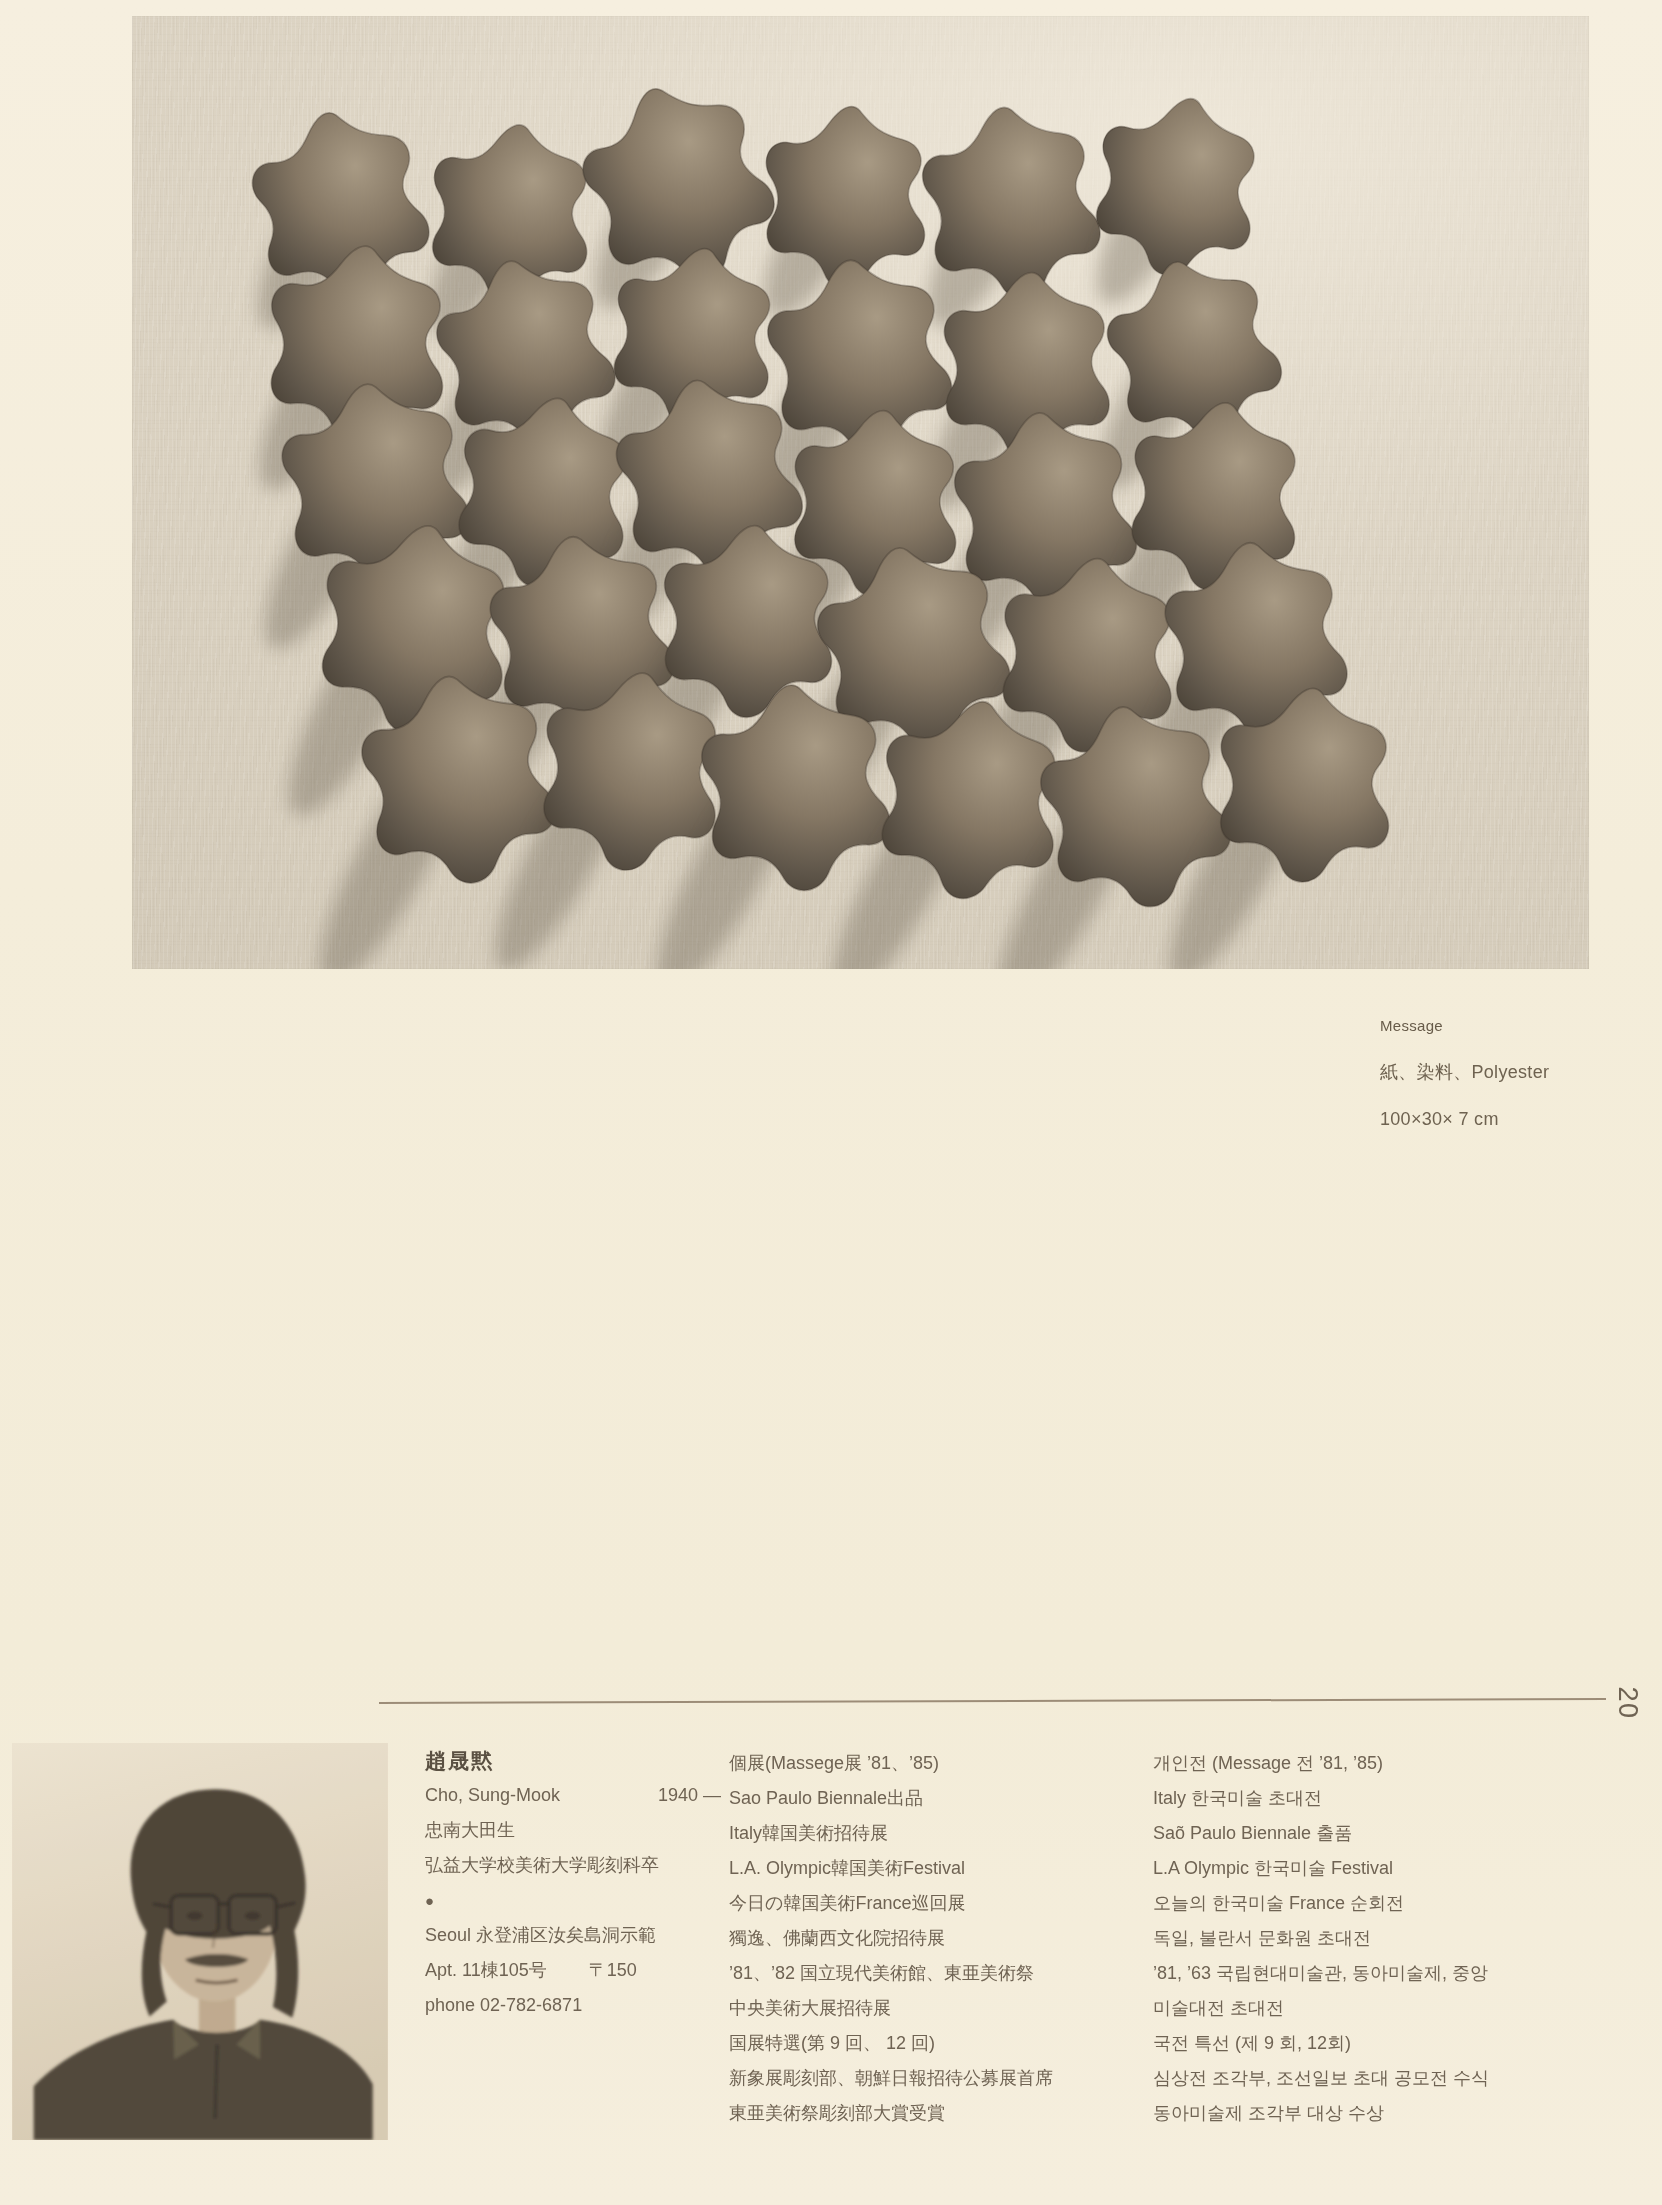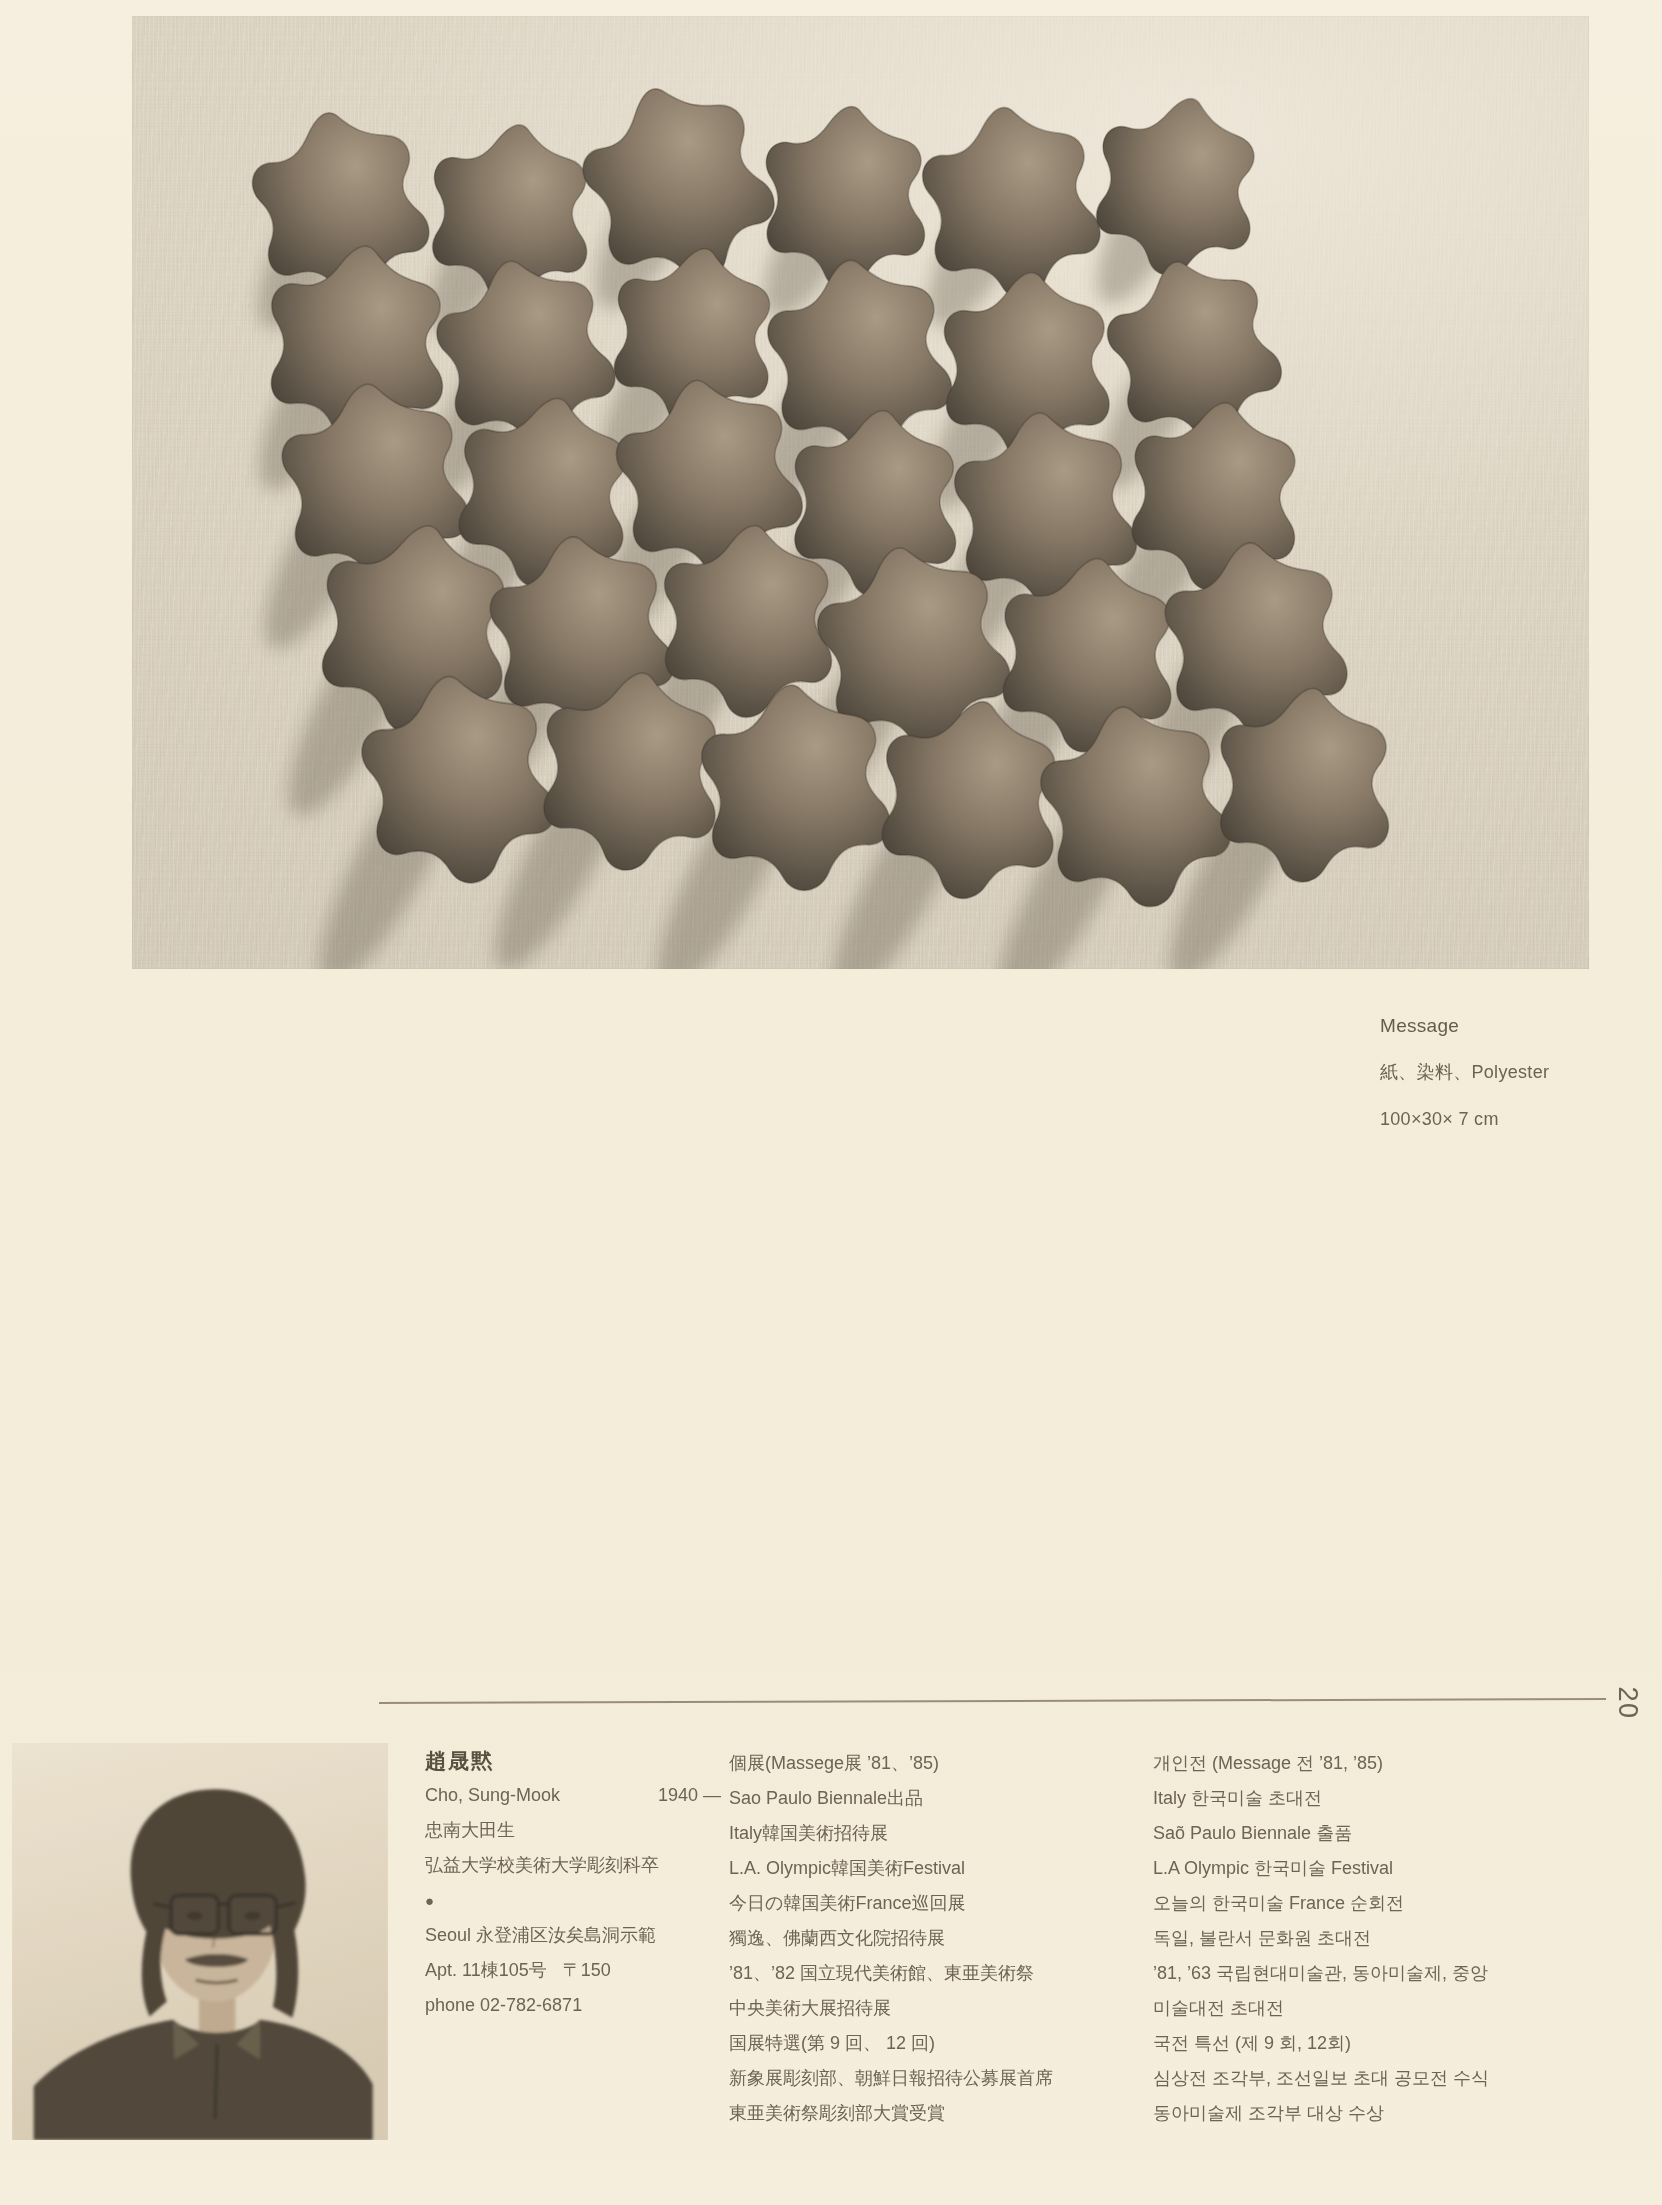--- a/index.html
+++ b/index.html
@@ -19,21 +19,21 @@
       radial-gradient(130% 100% at 72% 12%, rgba(240,233,219,.9) 0%, rgba(224,215,199,.55) 45%, rgba(206,196,178,.5) 100%),
       repeating-linear-gradient(91deg, rgba(255,255,255,.26) 0 1.1px, rgba(255,255,255,0) 1.1px 4.3px),
       repeating-linear-gradient(89deg, rgba(115,100,80,.08) 0 0.5px, rgba(115,100,80,0) 0.5px 3.2px),
       repeating-linear-gradient(0deg, rgba(115,100,80,.05) 0 0.5px, transparent 0.5px 2.7px);
     box-shadow:0 0 1.1px rgba(120,105,85,.35) inset;
   }
   #sculpture-svg{width:100%;height:100%;display:block;}
 
   
   #caption{left:1380px;top:1002px;line-height:47px;font-size:18px;letter-spacing:0.3px;color:#6e6250;}
-  #caption .cap-title{font-size:19px;color:#675b49;}
+  #caption .cap-title{font-size:15px;color:#675b49;}
 
   
   #divider{left:379px;top:1700px;width:1227px;height:1.6px;background:#9c8c77;transform:rotate(-.18deg);}
   #page-number{
     left:1609px;top:1677px;width:38px;height:52px;
     display:flex;align-items:center;justify-content:center;
     transform:rotate(90deg);font-size:27px;letter-spacing:1.6px;color:#6f6353;
   }
 
   
@@ -41,21 +41,21 @@
   #portrait svg{width:100%;height:100%;display:block;}
 
   
   .bio-col{top:1743px;font-size:18px;line-height:35px;white-space:nowrap;color:#6f6353;}
   #bio-left{left:425px;width:301px;}
   #bio-middle{left:729px;top:1746px;width:430px;}
   #bio-right{left:1153px;top:1746px;width:473px;}
   #artist-name{font-size:21px;font-weight:bold;color:#5a5042;line-height:35px;letter-spacing:2.1px;}
   .name-year-row{display:flex;justify-content:space-between;width:296px;}
   .bullet-line{font-size:15px;}
-  .apt-row .postal{margin-left:16px;}
+  .apt-row .postal{margin-left:42px;}
   .bio-line{white-space:nowrap;}
 </style>
 </head>
 <body>
 
 <div id="artwork-photo" class="abs">
   <svg id="sculpture-svg" viewBox="0 0 2713 1775">
     <defs>
       <radialGradient id="starGrad" cx="62%" cy="30%" r="78%">
         <stop offset="0%" stop-color="#a89a84"></stop>

